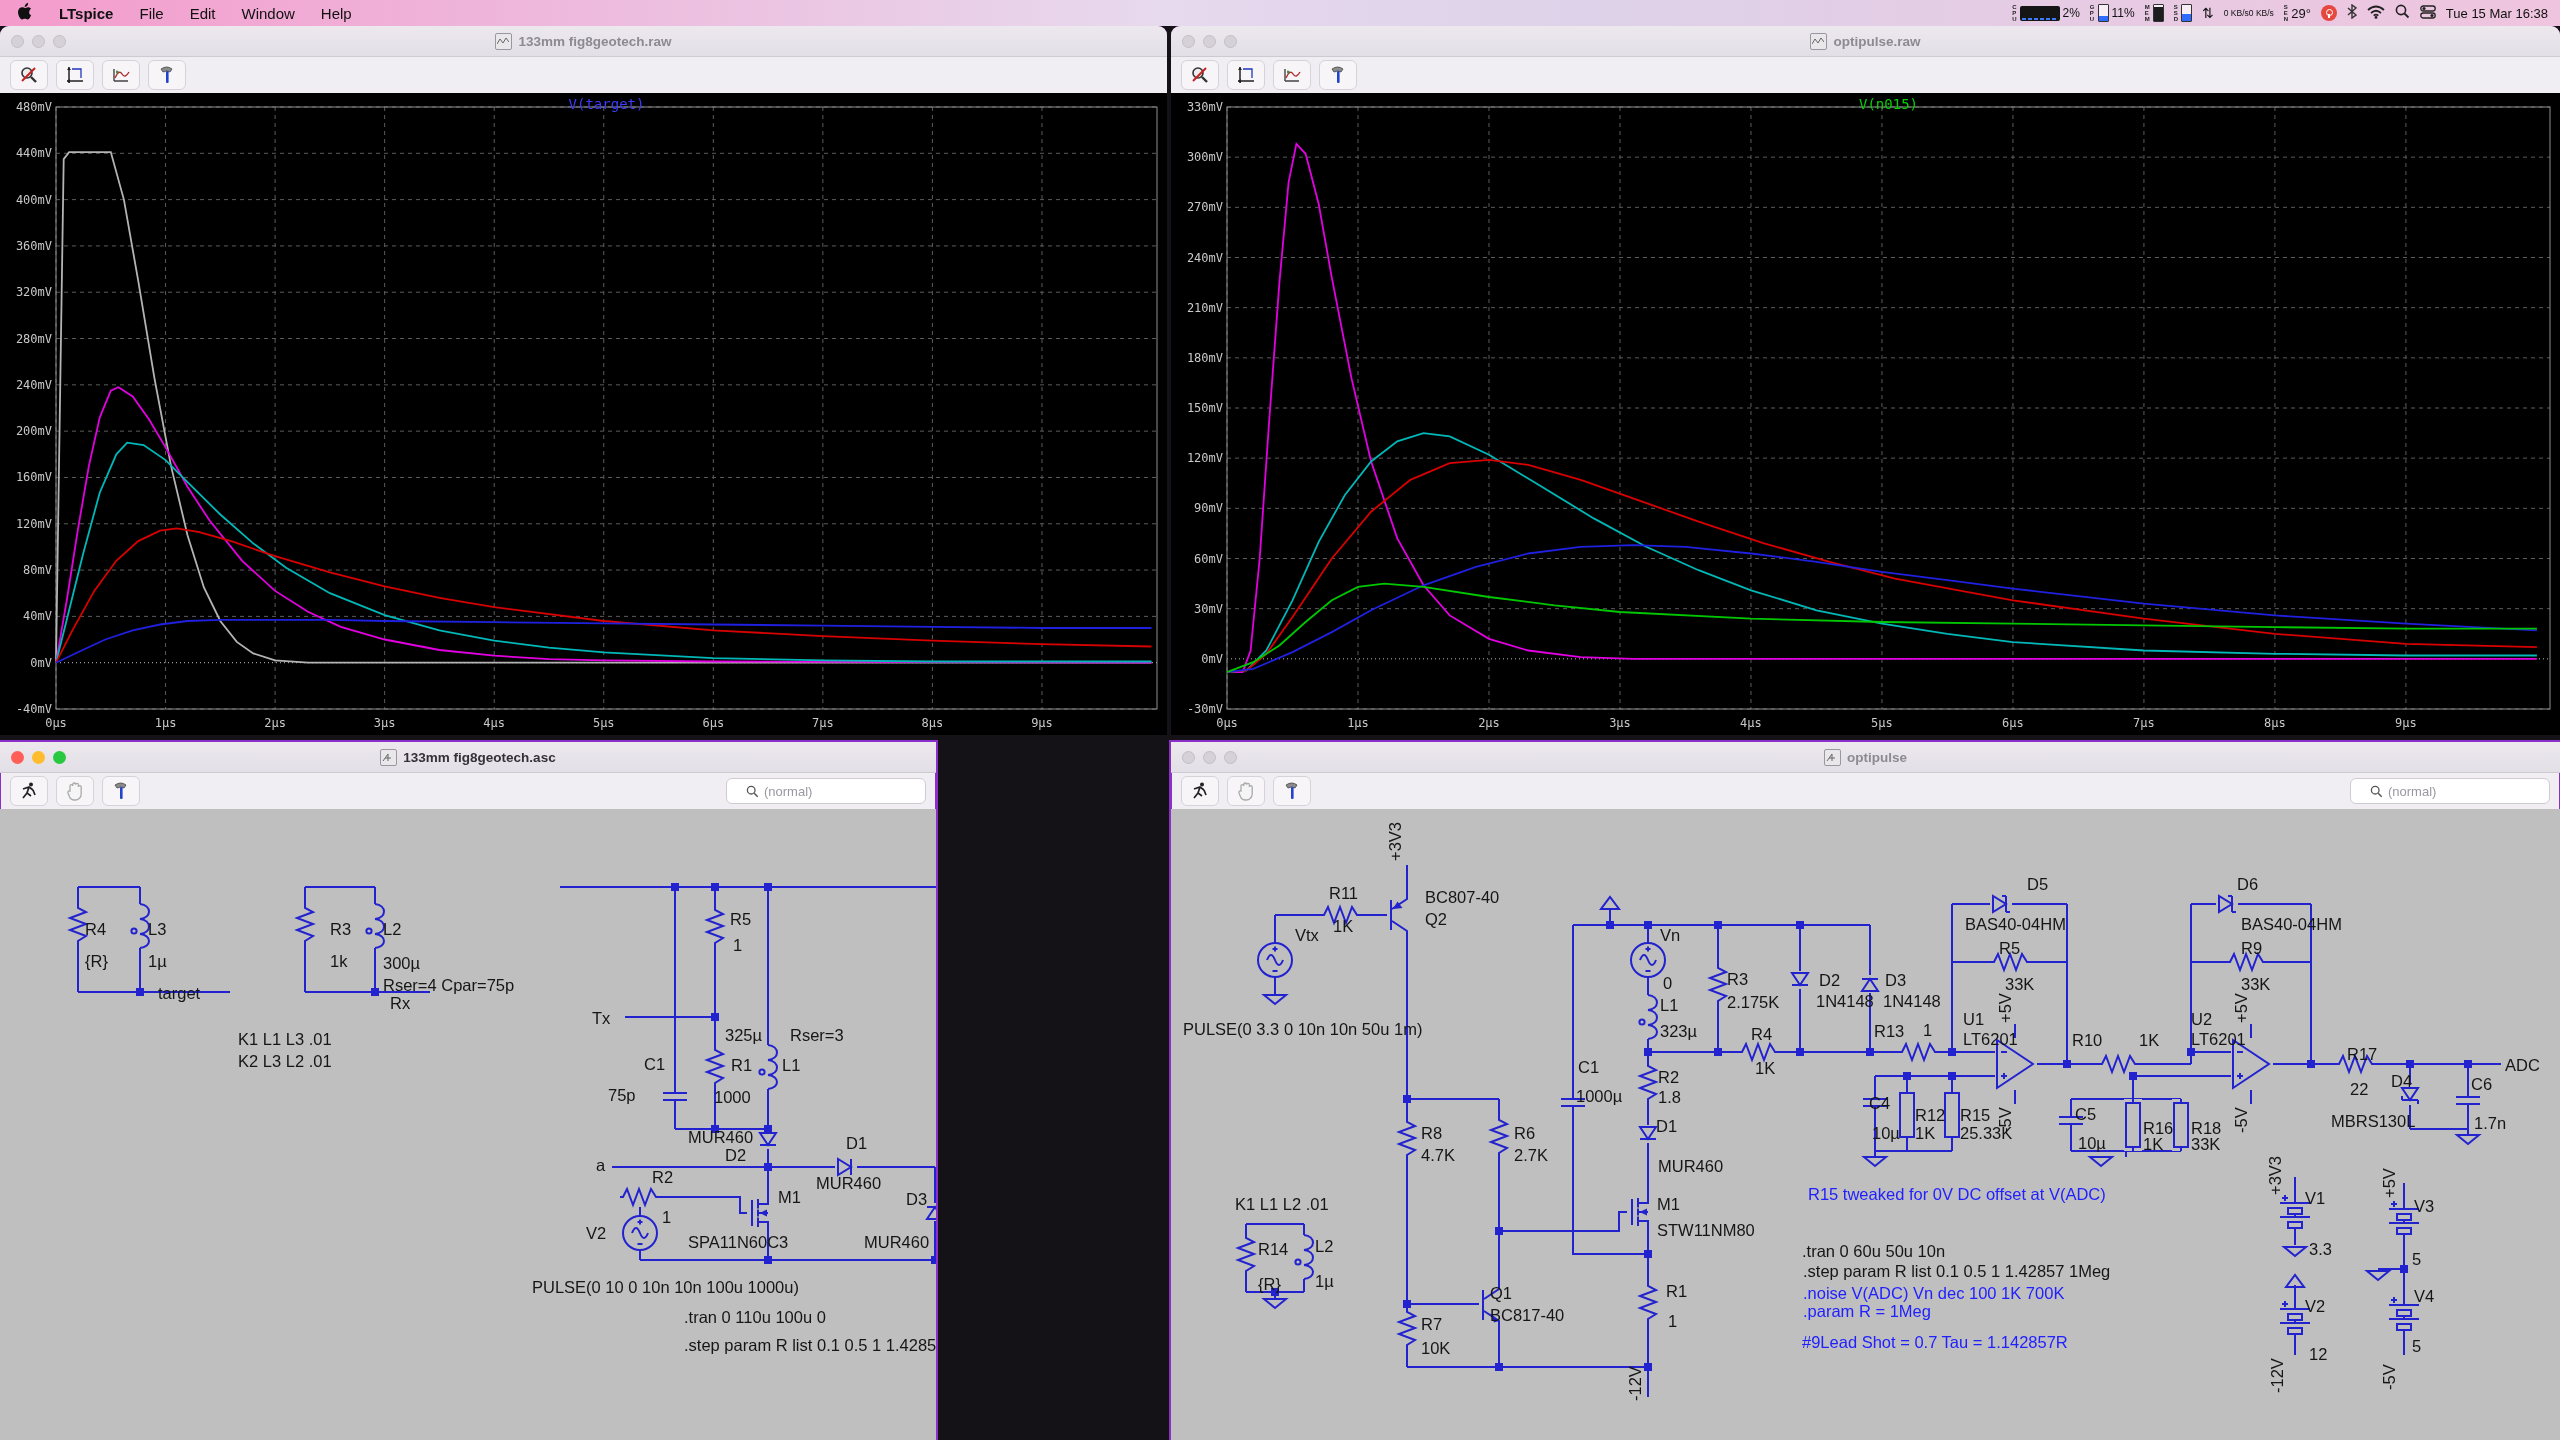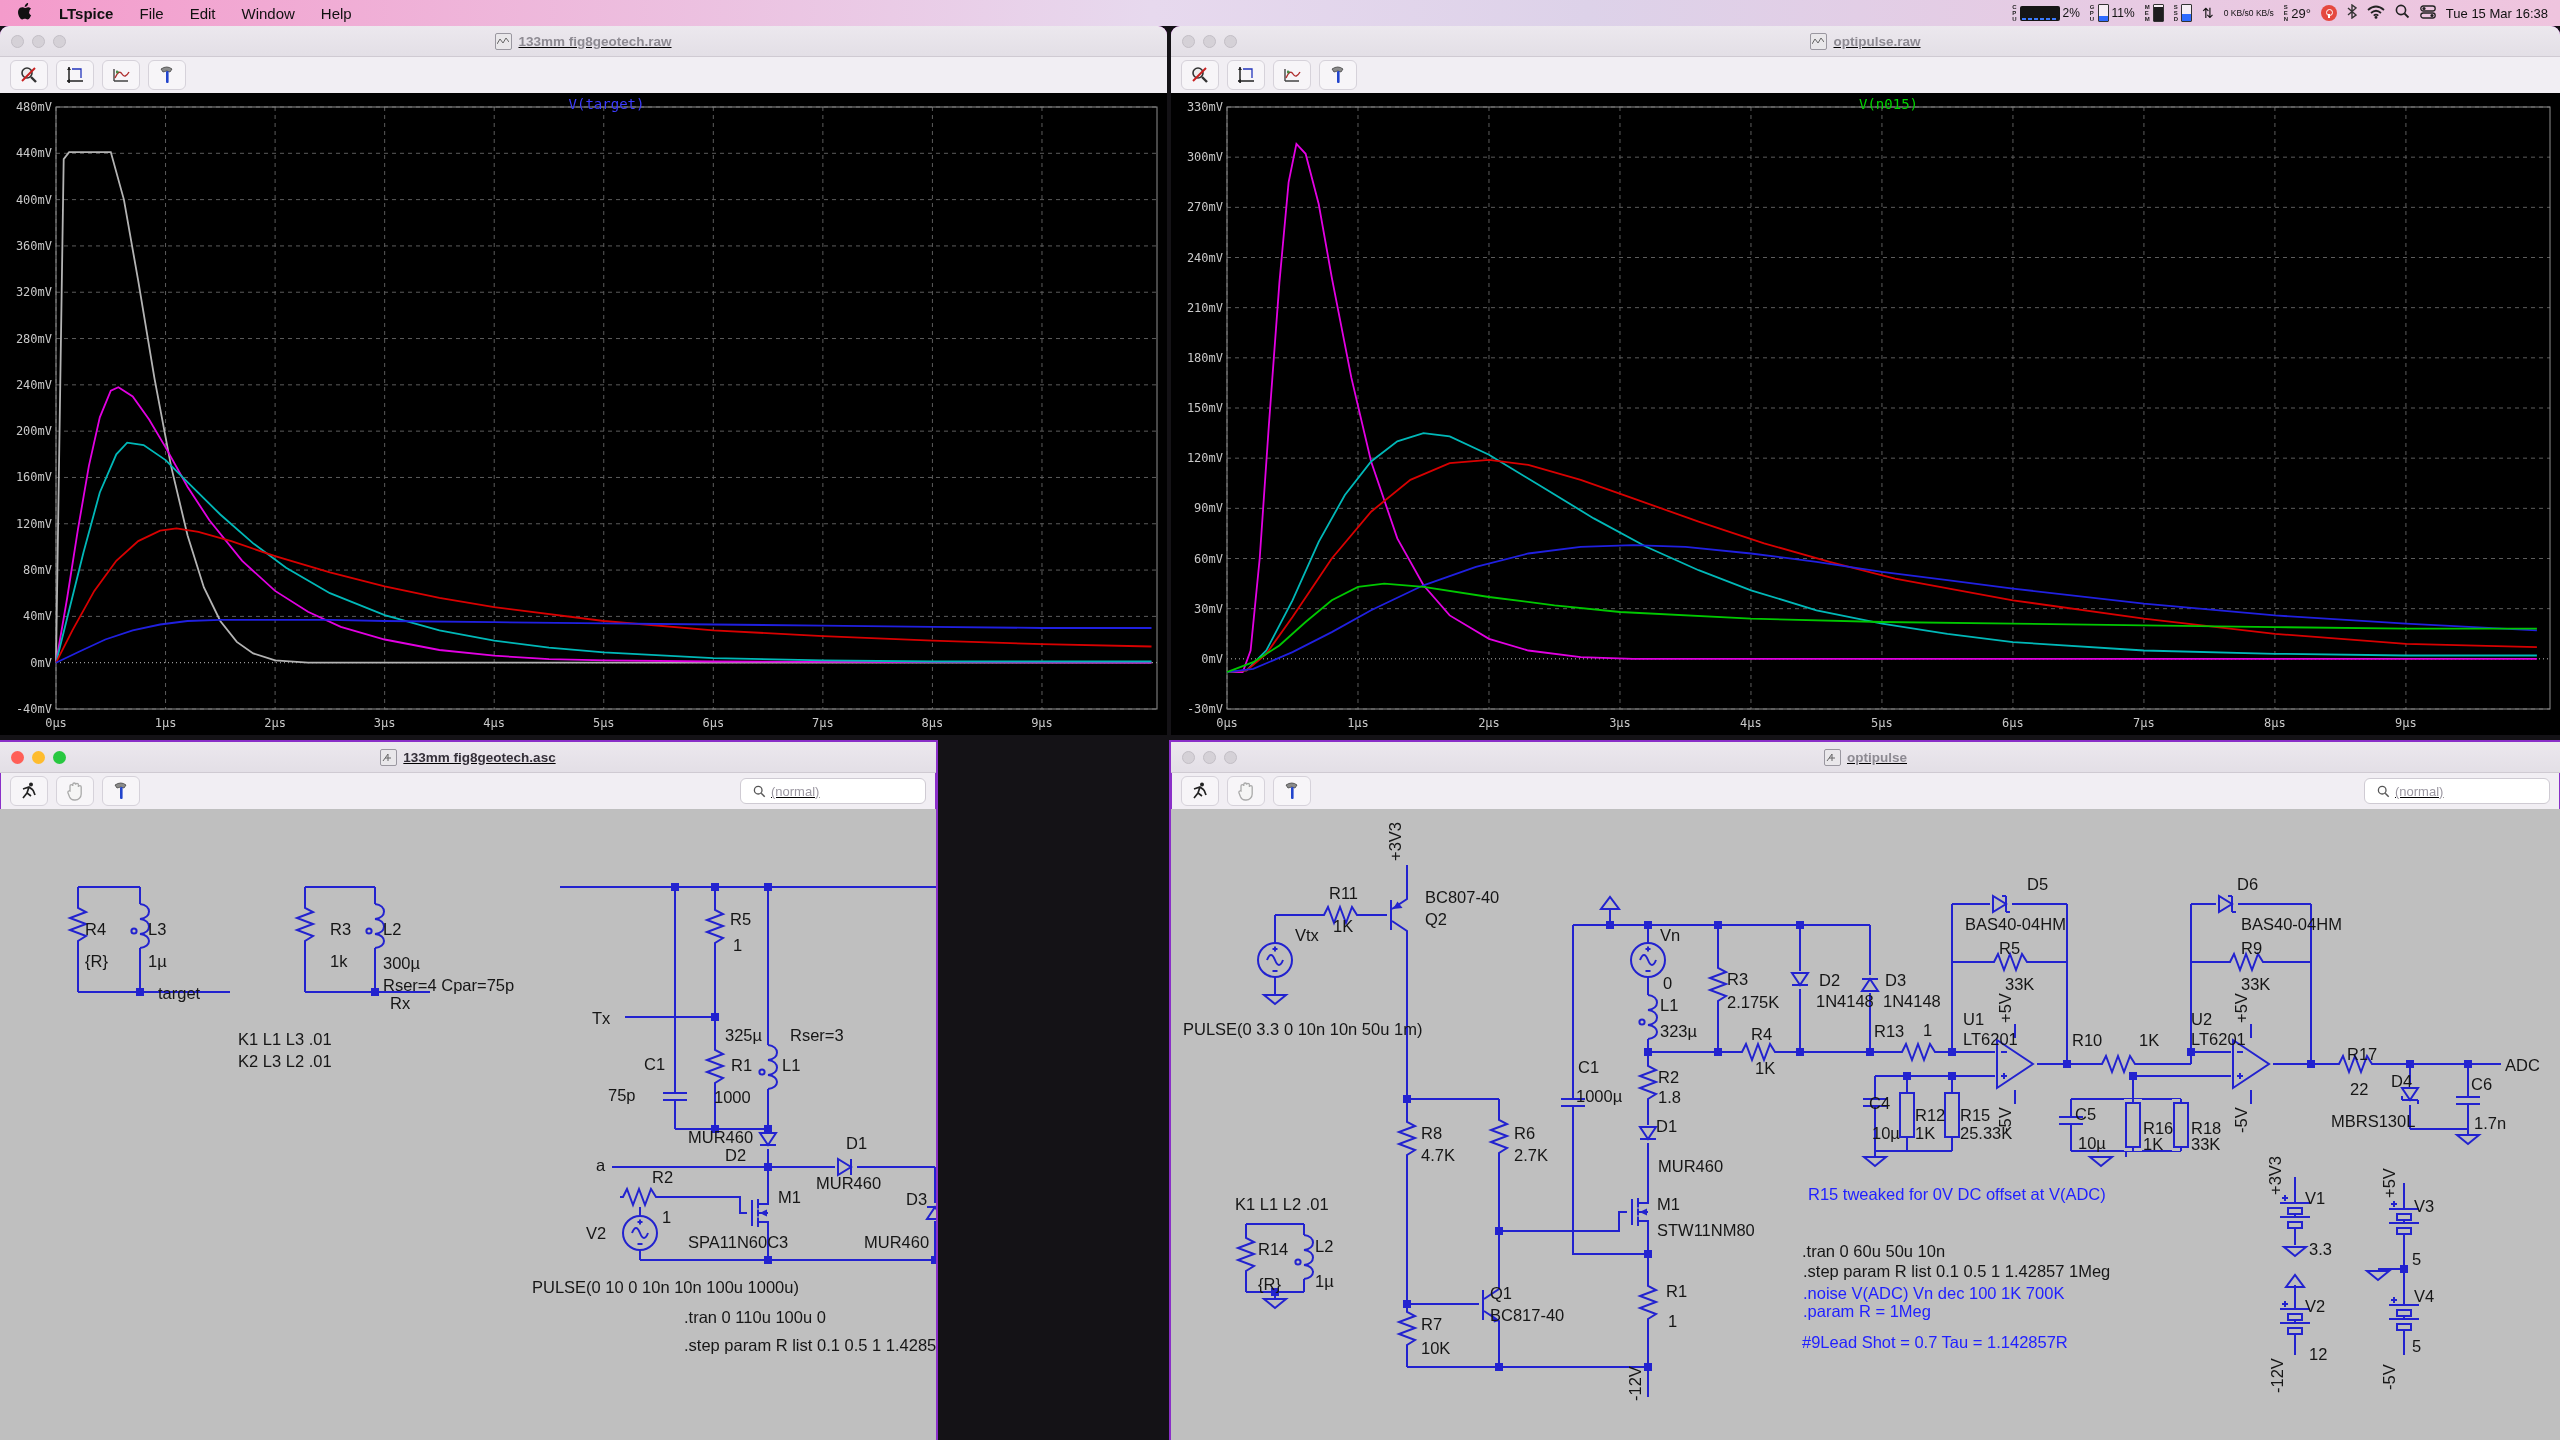--- a/index.html
+++ b/index.html
@@ -18,41 +18,41 @@
   .cpu-box .tick{position:absolute;bottom:1px;left:2px;right:2px;height:2px;
     background:repeating-linear-gradient(90deg,#3b7bff 0 4px,transparent 4px 6px);}
   .vbar{width:9px;height:16px;border:1px solid #333;border-radius:1px;position:relative;background:#f6eef4;}
   .vbar i{position:absolute;left:0;right:0;bottom:0;background:#2f6bff;display:block;}
   .kbs{display:flex;flex-direction:row;font-size:8.5px;line-height:9px;}
   .redbadge{width:16px;height:16px;border-radius:50%;background:#e5483f;position:relative;}
   .redbadge:after{content:"";position:absolute;left:5.5px;top:4px;width:5px;height:5px;border-radius:50%;border:1.5px solid #fff;}
   .redbadge:before{content:"";position:absolute;left:7.2px;top:9px;width:1.6px;height:4px;background:#fff;}
   .clock{font-size:13px;}
   
-  .win{position:absolute;background:#d946ef;overflow:hidden;text-decoration:underline;}
+  .win{position:absolute;background:#d946ef;overflow:hidden;}
   .win.top{border-radius:9px 9px 0 0;}
   #win-tl{left:0;top:26px;width:1167px;height:709px;}
   #win-tr{left:1171px;top:26px;width:1389px;height:709px;}
   #win-bl{left:0;top:742px;width:936px;height:698px;outline:3px solid #8a2fc8;outline-offset:-1px;}
   #win-br{left:1171px;top:742px;width:1389px;height:698px;outline:3px solid #8a2fc8;outline-offset:-1px;}
   .titlebar{height:30px;display:flex;align-items:center;position:relative;
     background:linear-gradient(#ece8ee,#e3dfe6);border-bottom:1px solid #cfcad2;}
   .lights{position:absolute;left:11px;top:0;bottom:0;display:flex;align-items:center;gap:8px;}
   .light{width:13px;height:13px;border-radius:50%;}
   .light.inactive{background:#d5d1d7;border:1px solid #c2bec5;box-sizing:border-box;}
   .l-red{background:#ff5f57;}.l-yel{background:#febc2e;}.l-grn{background:#28c840;}
   .title{margin:0 auto;font-size:13.5px;font-weight:600;color:#8d8a92;display:flex;align-items:center;gap:6px;}
   .title.active{color:#342f38;}
   .doc-ico{width:15px;height:15px;background:#e9e7ea;border:1px solid #9a97a0;border-radius:2px;display:inline-block;position:relative;}
   .doc-ico svg{position:absolute;left:1px;top:3px;}
   .toolbar{height:36px;display:flex;align-items:center;gap:8px;padding:0 10px;background:#f1eef3;border-bottom:1px solid #c8c3cb;}
   .tbtn{width:36px;height:28px;border:1px solid #d6d2da;border-radius:6px;background:#f7f5f8;
     display:flex;align-items:center;justify-content:center;}
   .searchbox{margin-left:auto;width:160px;height:24px;background:#fff;border:1px solid #cfcbd3;border-radius:6px;
-    display:flex;align-items:center;gap:5px;padding:0 12px;font-size:13px;color:#9b97a1;}
+    display:flex;align-items:center;gap:5px;padding:0 19px;font-size:13px;color:#9b97a1;}
   .plotwrap{position:absolute;left:0;right:0;bottom:0;top:67px;background:#000;}
   .schwrap{position:absolute;left:0;right:0;bottom:0;top:67px;background:#bfbfbf;}
   
   .w{stroke:#2222cf;stroke-width:2;fill:none;}
   .sy{stroke:#2222cf;stroke-width:2;fill:#bfbfbf;}
   .sb{fill:#bfbfbf;stroke:none;}
   .nd{fill:#2222cf;}
   text.lk{fill:#161616;font-size:16.5px;font-family:"Liberation Sans",sans-serif;}
   text.lb{fill:#2121ff;font-size:16.5px;font-family:"Liberation Sans",sans-serif;}
   .ptick{fill:#c9c9c9;font-size:12px;font-family:"DejaVu Sans Mono",monospace;}

